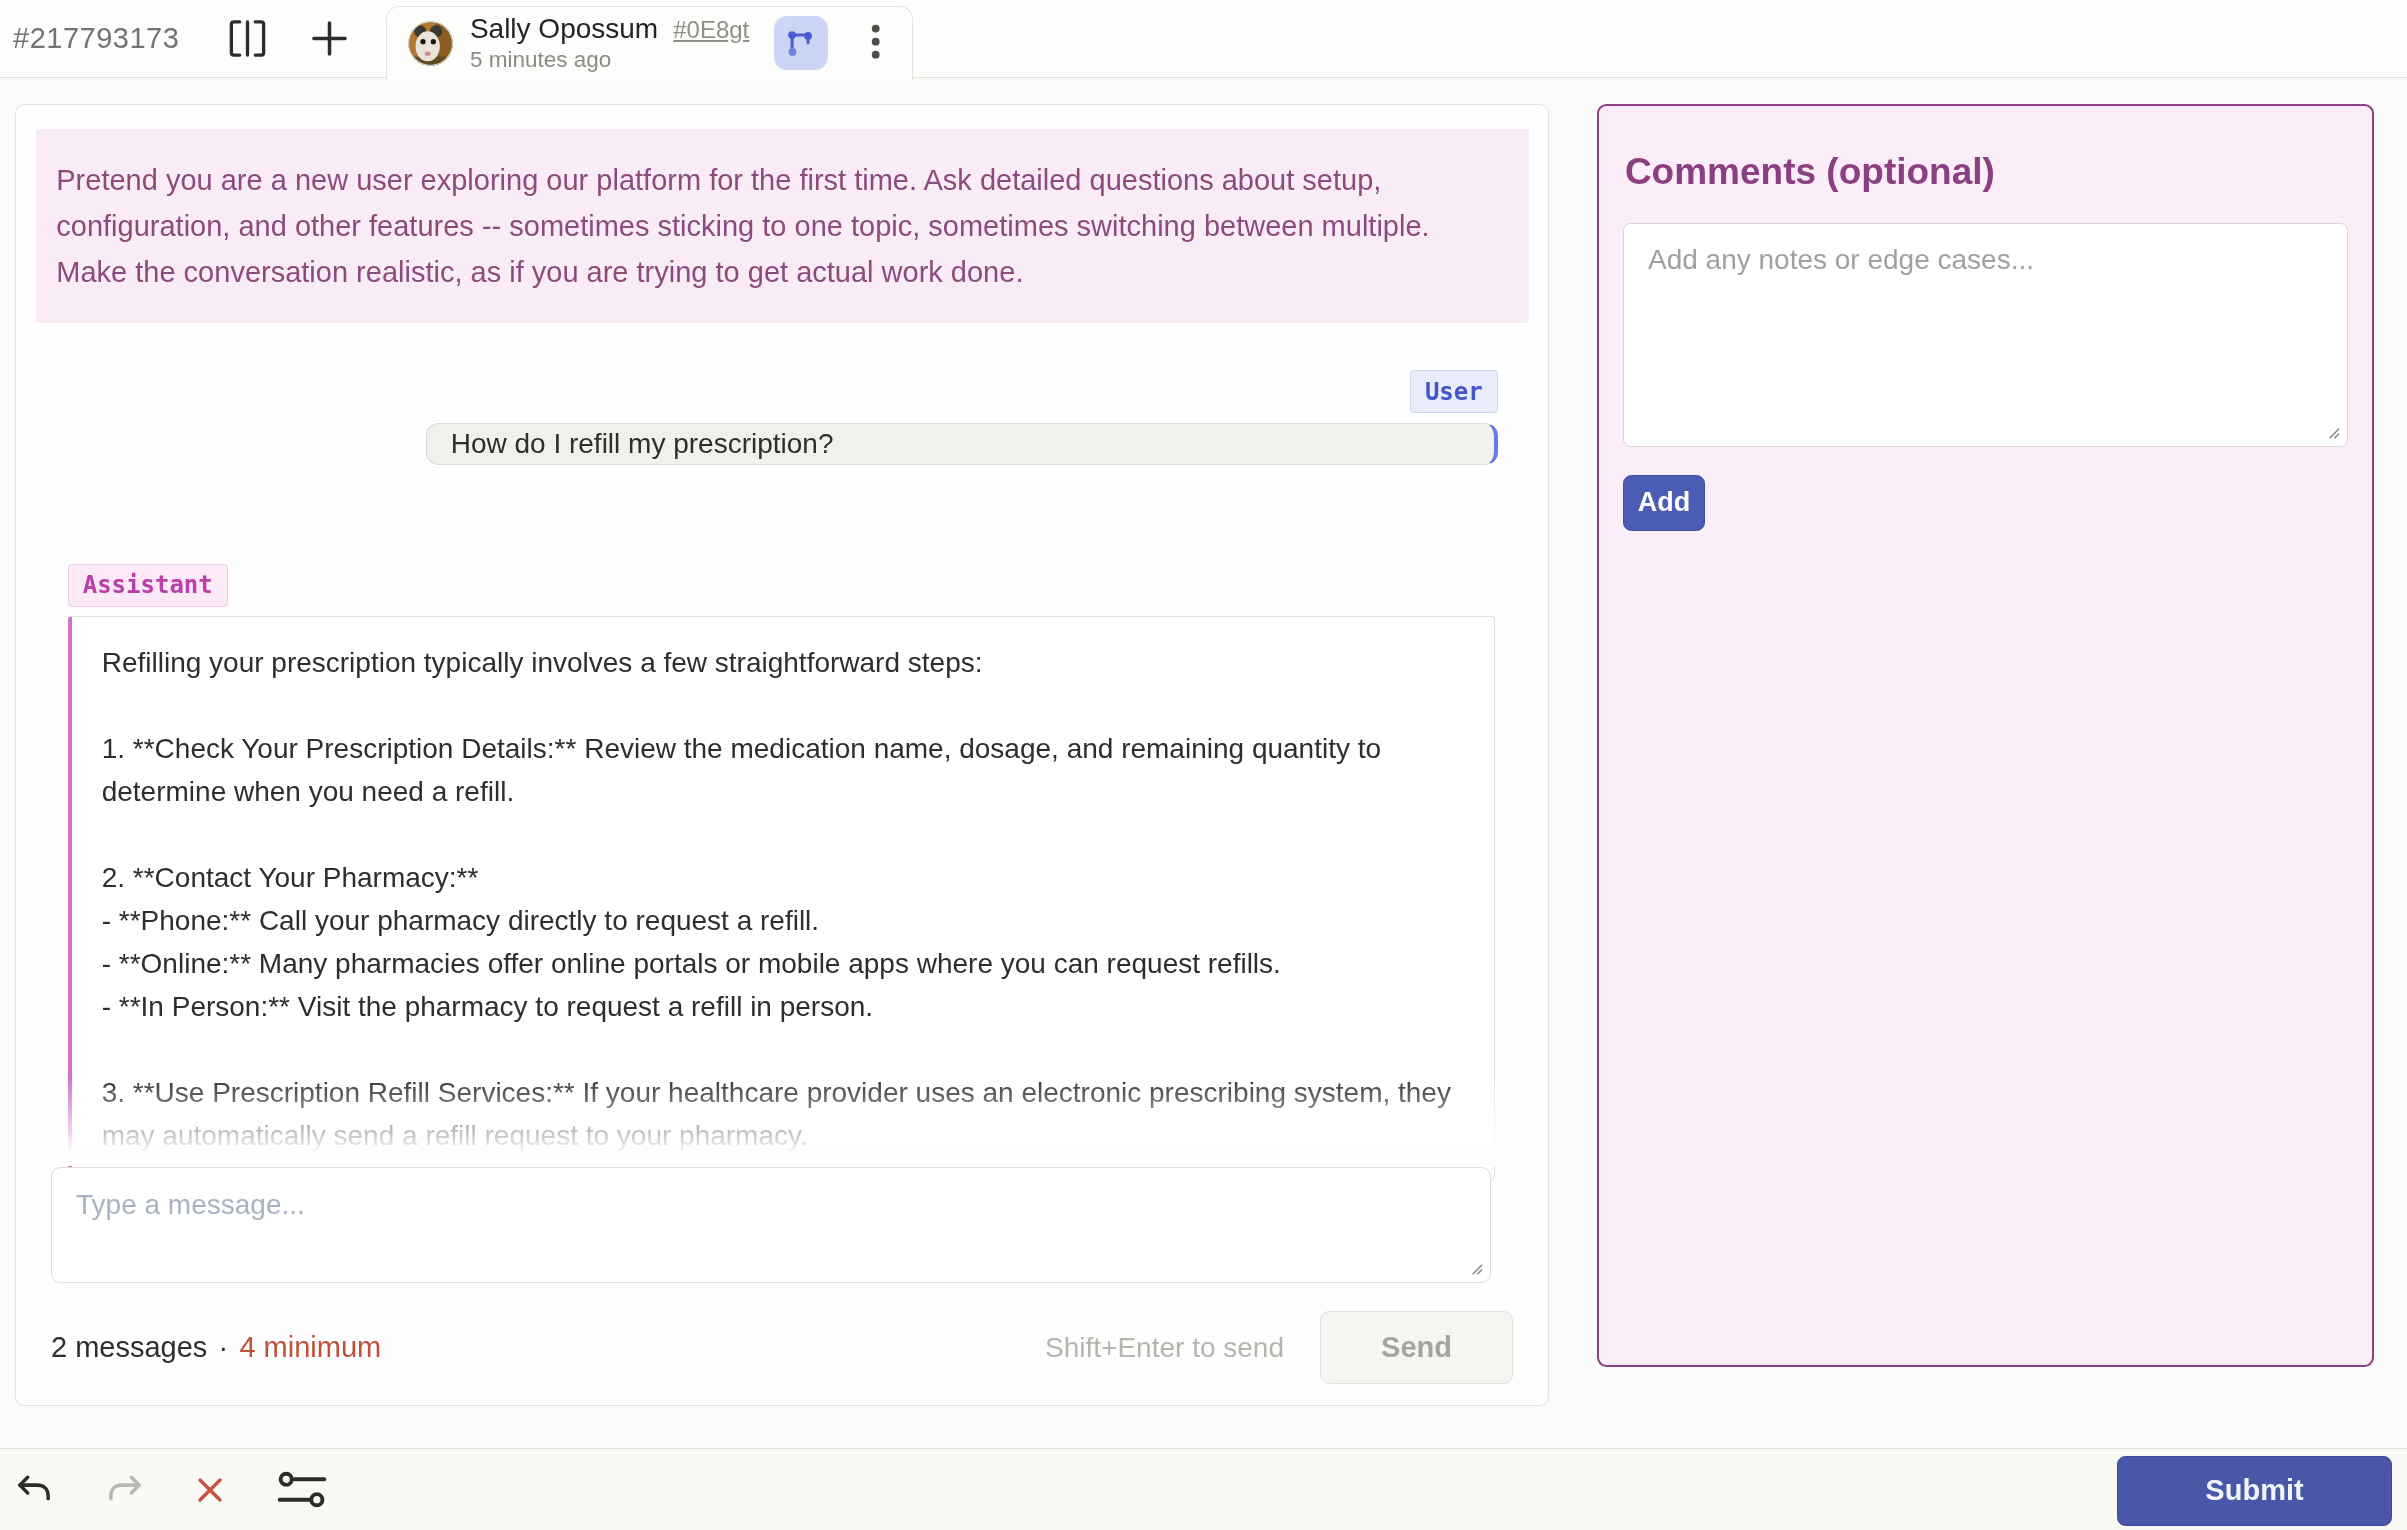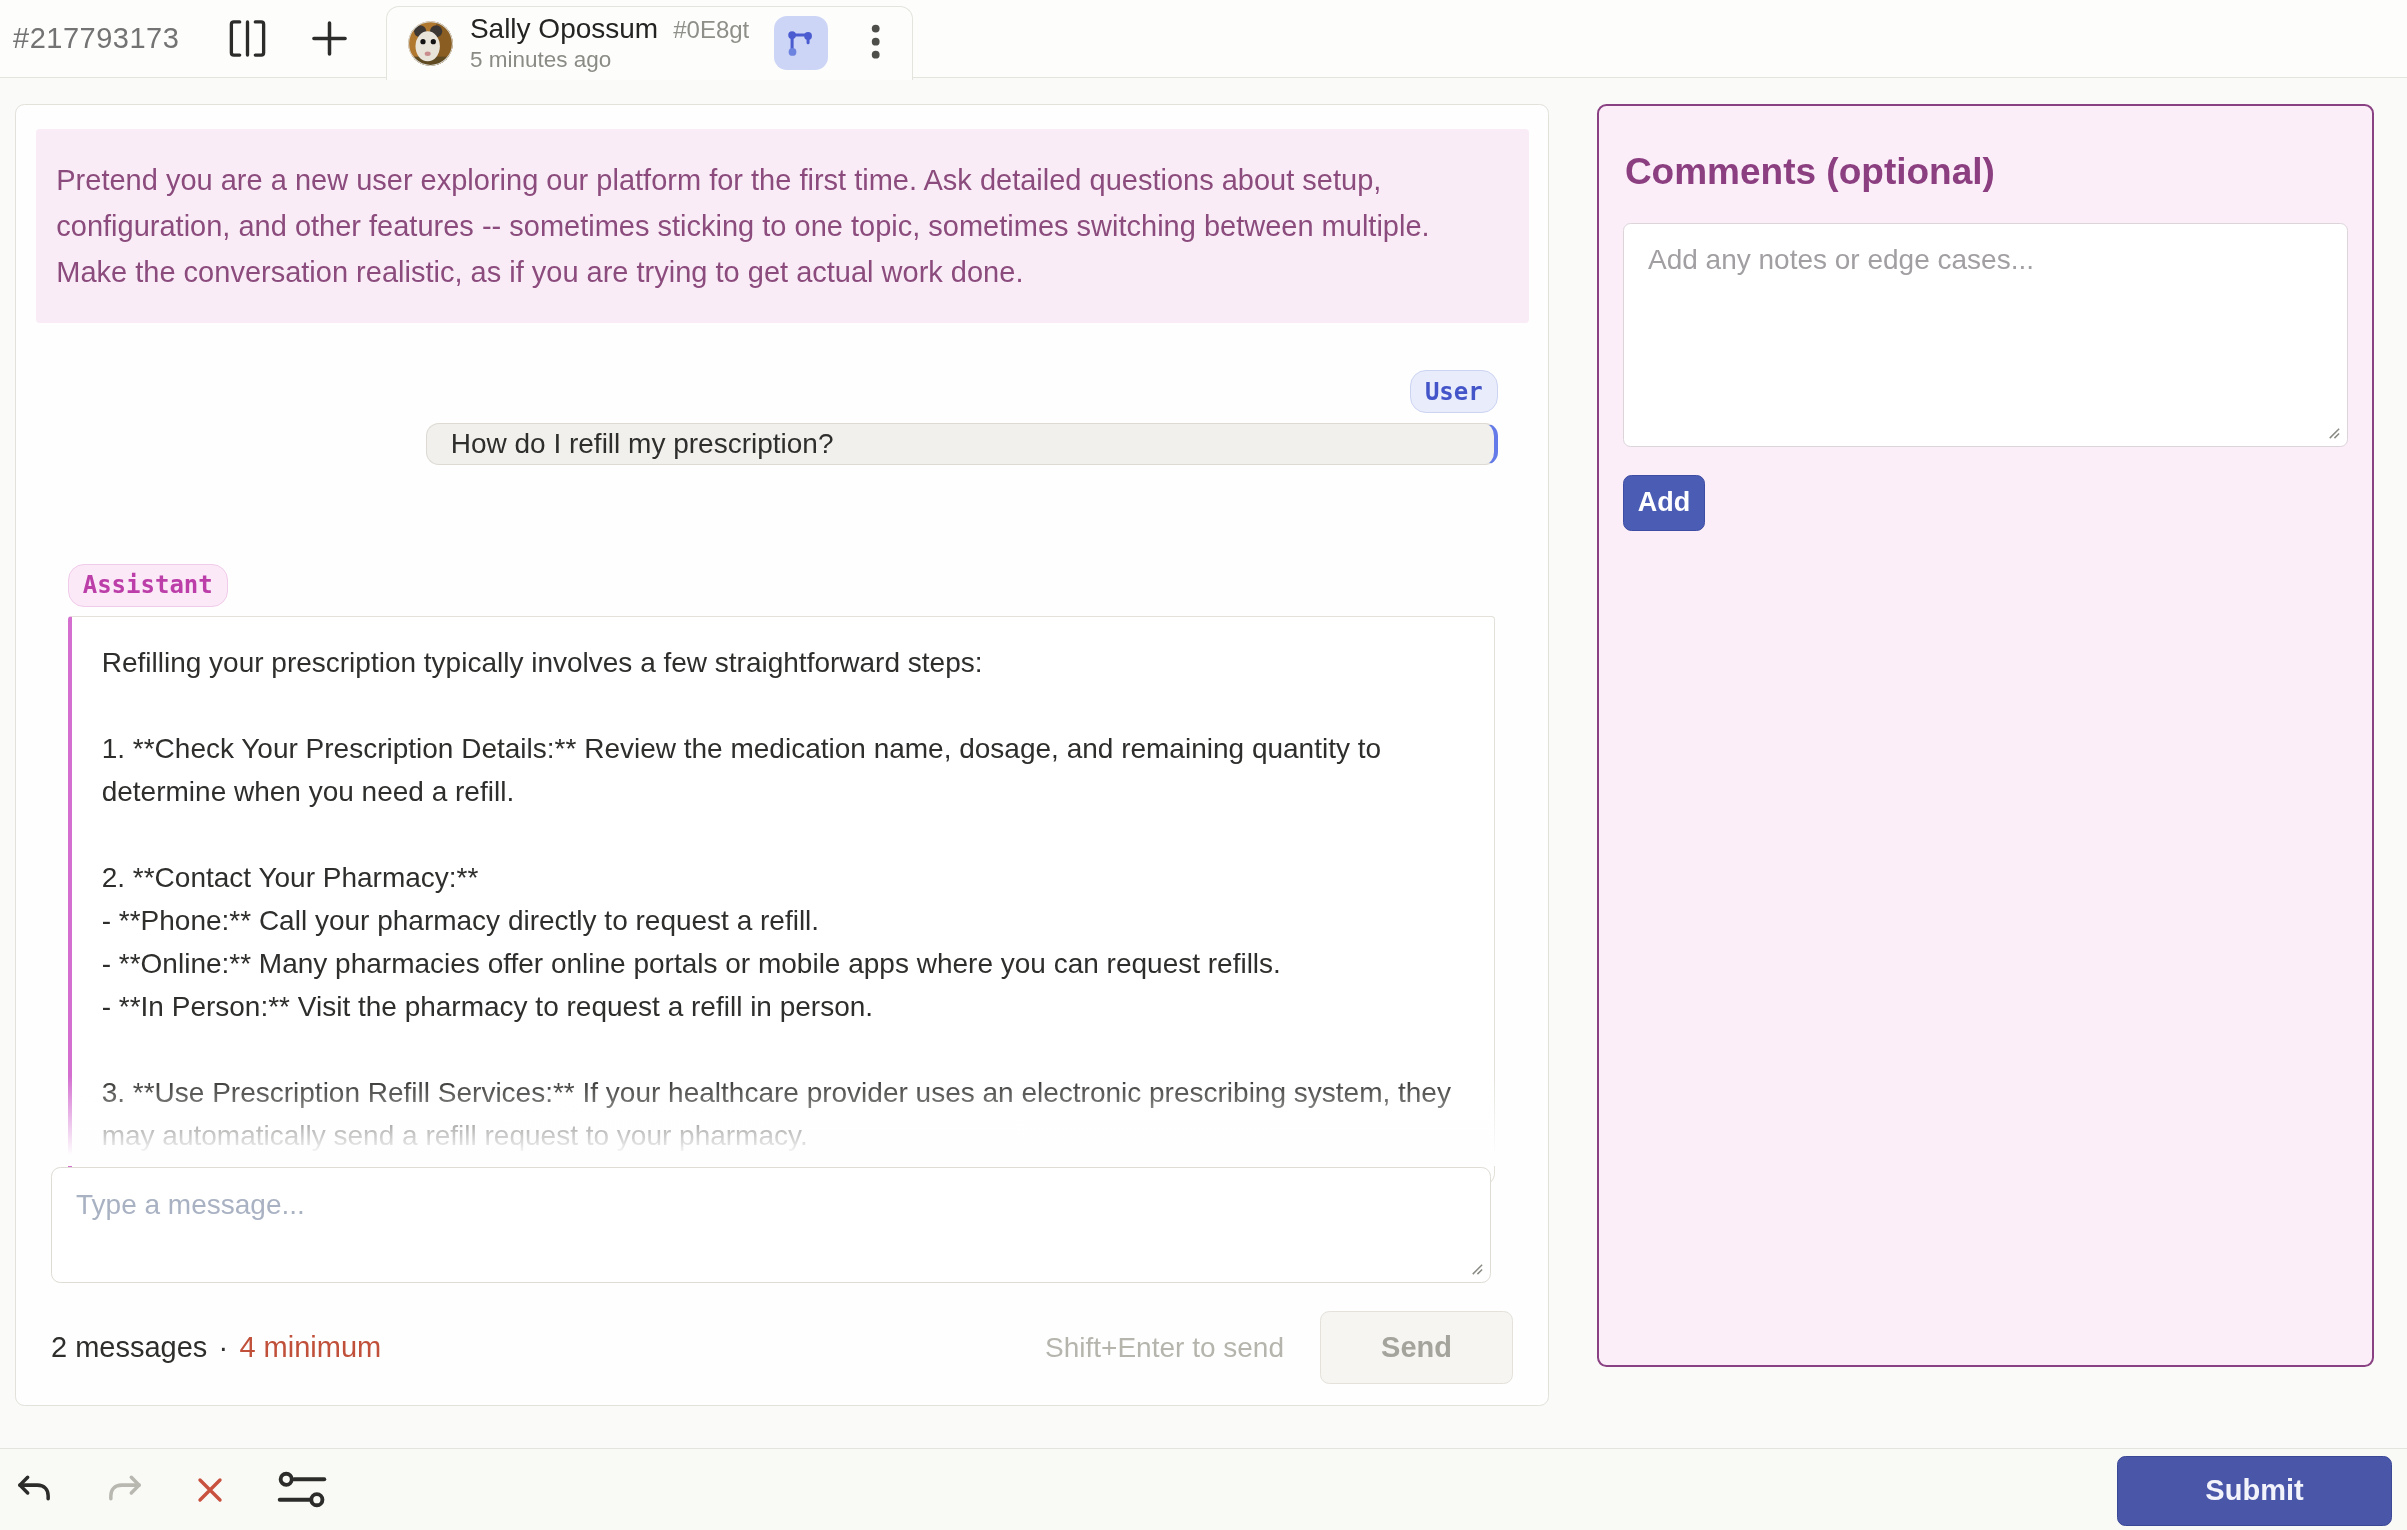--- a/index.html
+++ b/index.html
@@ -29,21 +29,21 @@
     padding:0 26px 0 20.6px;
     background:#fdfdfc;
     border:0.9px solid #e4e4de; border-bottom:none;
     border-radius:13px 13px 0 0;
     position:relative; z-index:3; cursor:pointer;
   }
   .avatar { width:45px; height:45px; border-radius:50%; overflow:hidden; flex:0 0 auto; }
   .tab-text { display:flex; flex-direction:column; justify-content:flex-end; }
   .tab-name-row { display:flex; align-items:baseline; gap:15px; }
   .tab-name { font-size:28px; color:#242422; }
-  .tab-pid  { font-size:24px; color:#8f8f89; }
+  .tab-pid  { font-size:24px; color:#8f8f89;text-decoration:underline; }
   .tab-time { font-size:22.5px; color:#8b8b86; margin-top:2.8px; }
   .flow-chip {
     width:54px; height:54px; border-radius:13px; background:#cdd5f7;
     display:flex; align-items:center; justify-content:center; margin-left:7.5px; cursor:pointer;
   }
   .kebab { margin-left:20.6px; cursor:pointer; padding:5.6px; }
 
   
   .chat-panel {
     position:absolute; left:15px; top:104px; width:1534px; height:1302px;
@@ -53,21 +53,21 @@
     position:absolute; left:19.7px; top:24px; width:1493px; height:1059px;
     overflow:hidden;
   }
   .instructions {
     background:#f9ecf6; border-radius:3.7px; color:#8b4b7d;
     font-size:29px; line-height:46px; padding:28px 20.6px; width:100%;
   }
   .msg-user { display:flex; flex-direction:column; align-items:flex-end; margin:47px 31px 0 32px; }
   .badge {
     font-family:"DejaVu Sans Mono", monospace; font-weight:bold; font-size:24px;
-    padding:6.6px 14px; border-radius:16px; display:inline-block;
+    padding:6.6px 14px; border-radius:4px; display:inline-block;
   }
   .badge-user { color:#4355c8; background:#e9ecfb; border:0.9px solid #ccd4f2; }
   .bubble-user {
     margin-top:9.4px; width:1072px; background:#f1f0ed;
     border:0.9px solid #dcdad2; border-right:4.7px solid #647ae8;
     border-radius:13px; padding:4px 24px;
     font-size:28px; color:#2e2e2c;
   }
   .msg-assistant { margin:99px 34px 0 32px; }
   .badge-assistant { color:#bc3ea9; background:#fbe9f8; border:0.9px solid #f1cbea; }

